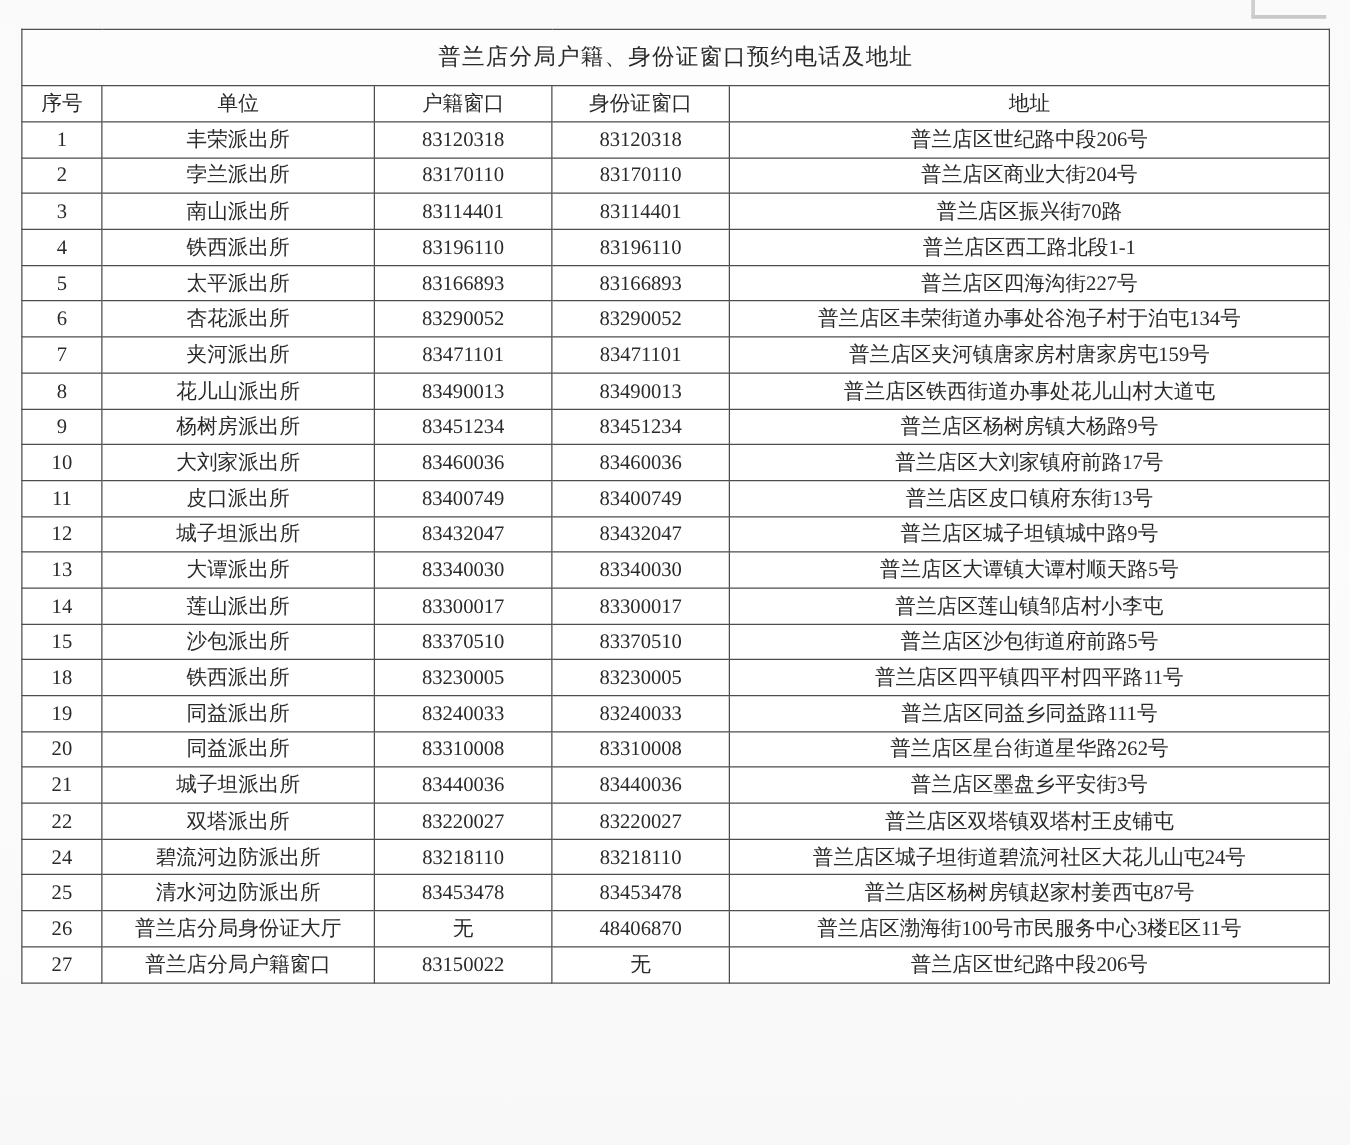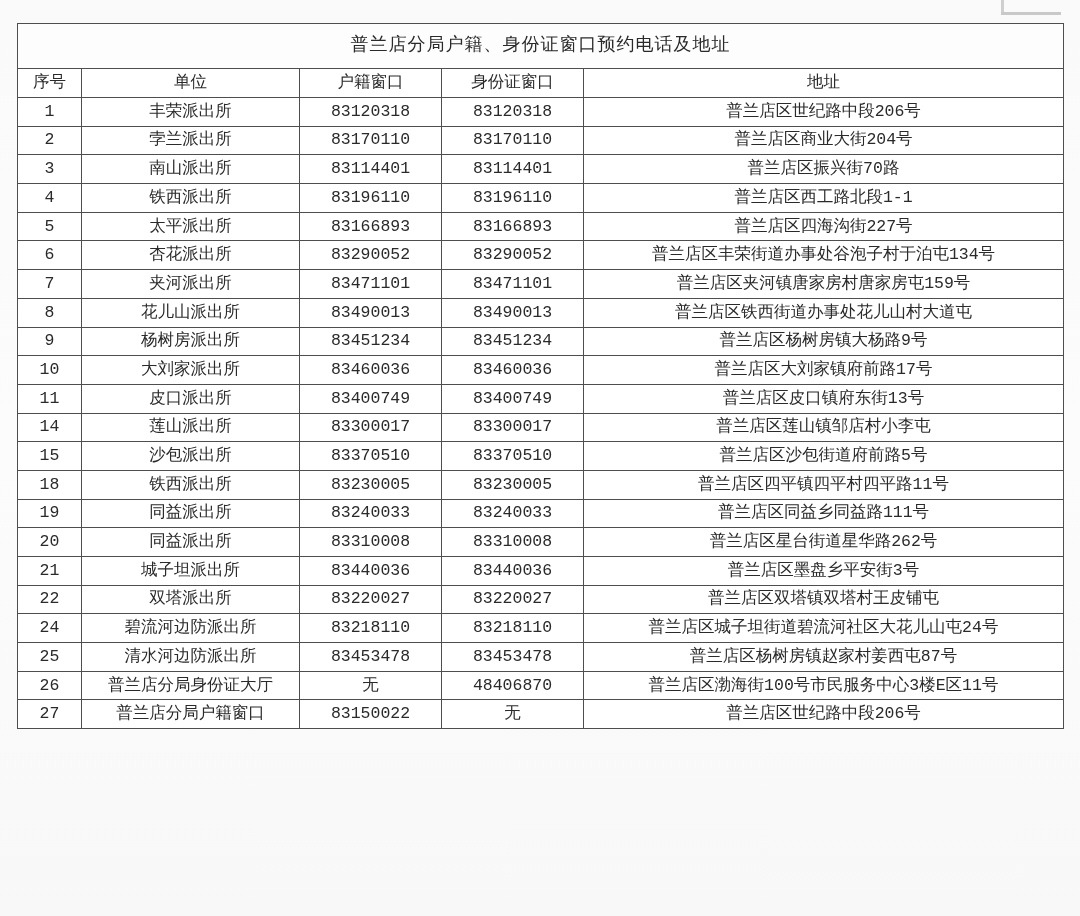--- a/index.html
+++ b/index.html
@@ -34,21 +34,20 @@
     background: #c9c9c9;
   }
   table.main {
     position: absolute;
     left: 17px;
     top: 23px;
     width: 1046px;
     border-collapse: collapse;
     table-layout: fixed;
     background: #fff;
-    font-family: Liberation Mono, monospace;
   }
   table.main th, table.main td {
     border: 1.6px solid #4e4e4e;
     text-align: center;
     vertical-align: middle;
     padding: 0 2px;
     font-weight: normal;
     font-size: 16.5px;
     line-height: 1.1;
     color: #2a2a2a;
@@ -176,20 +175,34 @@
           <td class="addr">普兰店区大刘家镇府前路17号</td>
         </tr>
         <tr class="data-row">
           <td class="num">11</td>
           <td>皮口派出所</td>
           <td class="num">83400749</td>
           <td class="num">83400749</td>
           <td class="addr">普兰店区皮口镇府东街13号</td>
         </tr>
         <tr class="data-row">
+          <td class="num">12</td>
+          <td>城子坦派出所</td>
+          <td class="num">83432047</td>
+          <td class="num">83432047</td>
+          <td class="addr">普兰店区城子坦镇城中路9号</td>
+        </tr>
+        <tr class="data-row">
+          <td class="num">13</td>
+          <td>大谭派出所</td>
+          <td class="num">83340030</td>
+          <td class="num">83340030</td>
+          <td class="addr">普兰店区大谭镇大谭村顺天路5号</td>
+        </tr>
+        <tr class="data-row">
           <td class="num">14</td>
           <td>莲山派出所</td>
           <td class="num">83300017</td>
           <td class="num">83300017</td>
           <td class="addr">普兰店区莲山镇邹店村小李屯</td>
         </tr>
         <tr class="data-row">
           <td class="num">15</td>
           <td>沙包派出所</td>
           <td class="num">83370510</td>

